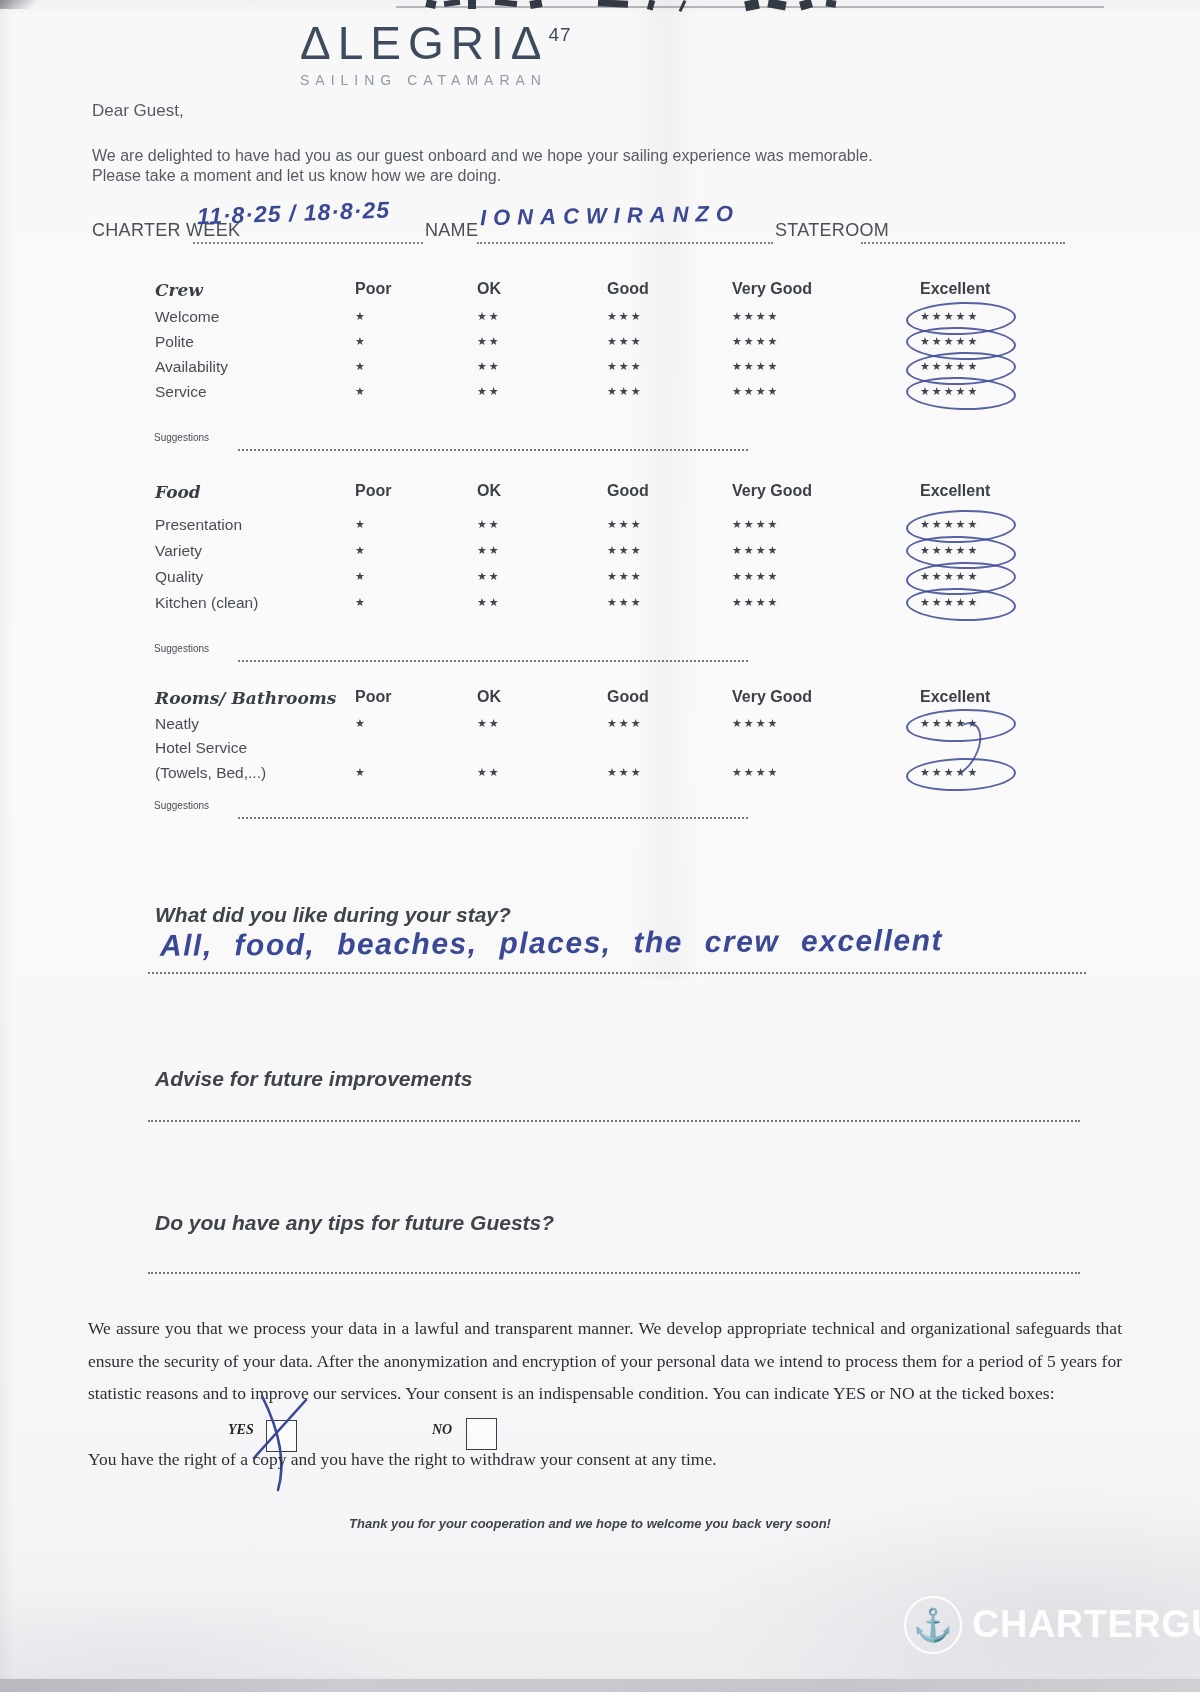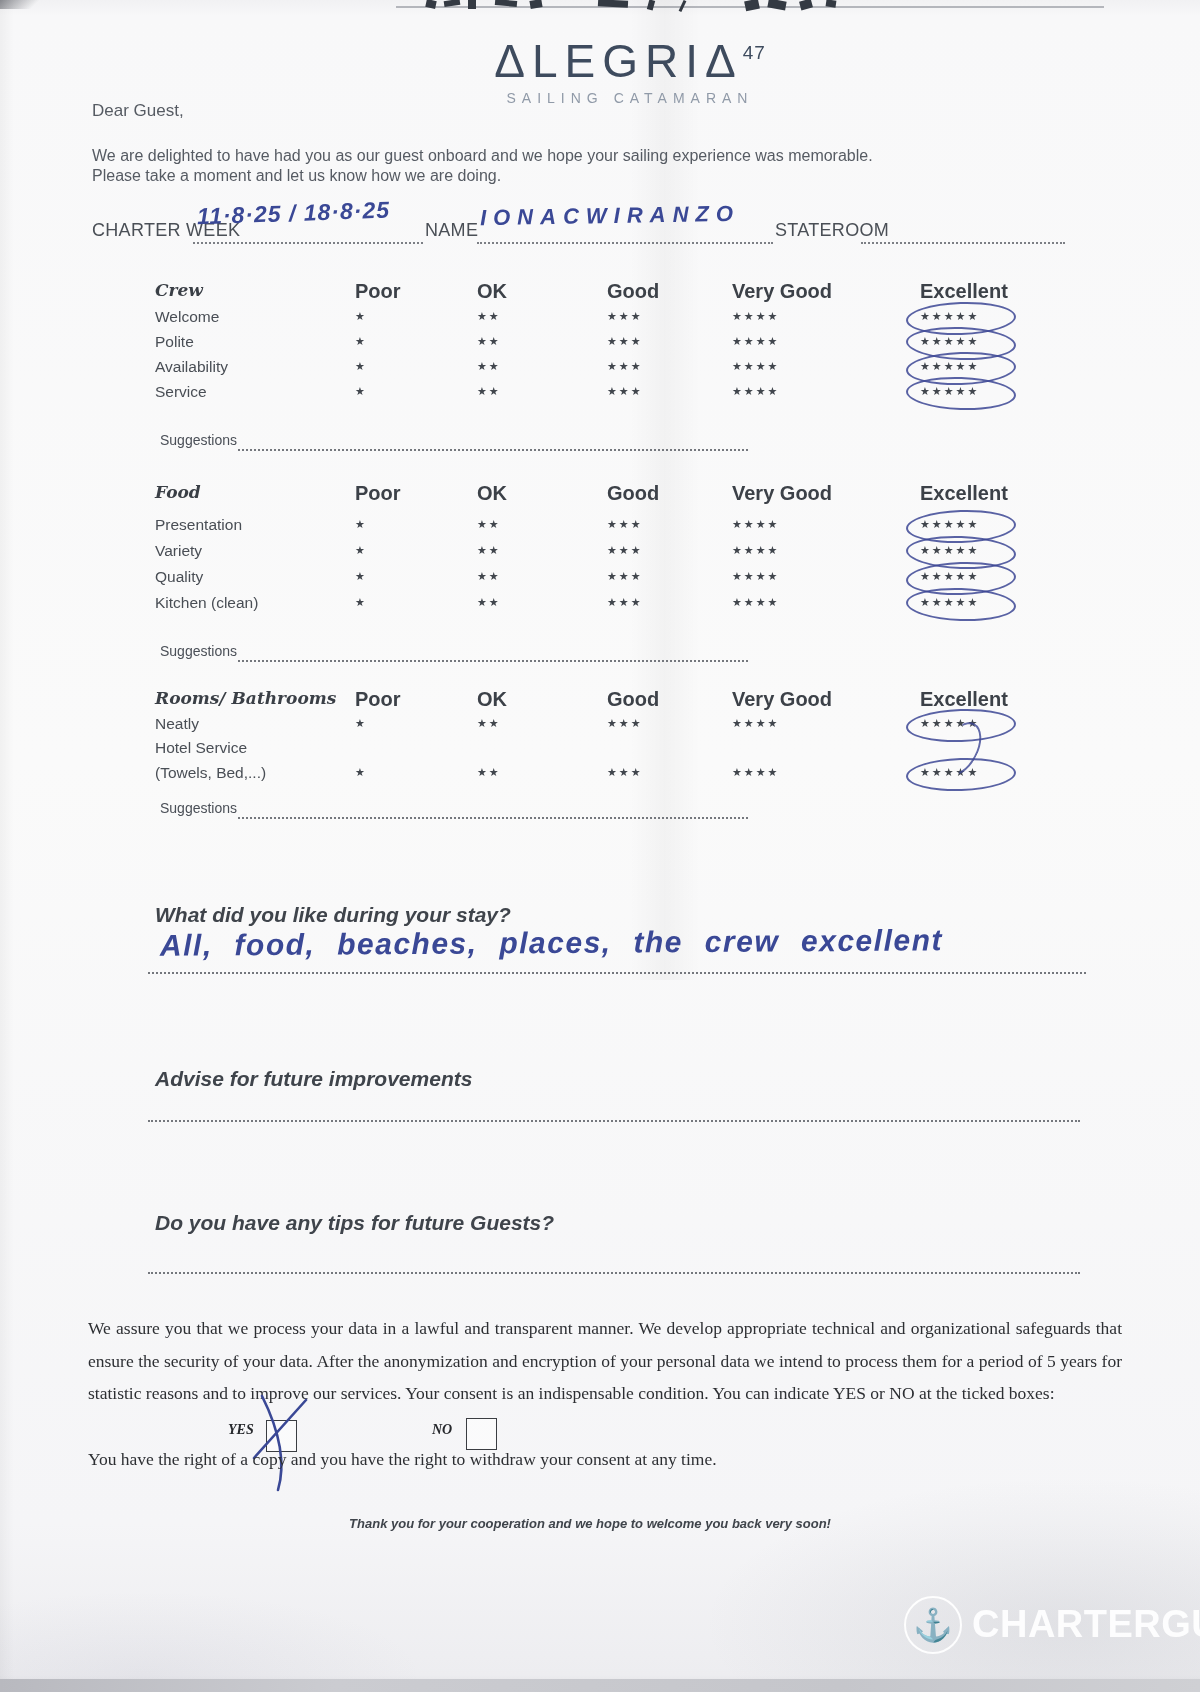--- a/index.html
+++ b/index.html
@@ -13,45 +13,45 @@
   .crease{position:absolute;top:0;left:630px;width:70px;height:980px;
     background:linear-gradient(90deg,transparent,rgba(0,0,0,0.03),transparent);}
   .bottom-band{position:absolute;left:0;top:1679px;width:1200px;height:13px;
     background:linear-gradient(90deg,#b8b9bf,#cbccd1 28%,#c5c6cb 70%,#cfd0d4);}
   .corner-tl{position:absolute;left:0;top:0;width:44px;height:9px;
     background:linear-gradient(135deg,rgba(55,58,66,0.55),transparent 75%);}
   
   .topline{position:absolute;background:#b4b6bc;height:2px;}
   .mark{position:absolute;background:#343a43;top:0;}
   
-  .logo{position:absolute;left:300px;top:34px;width:660px;text-align:center;}
+  .logo{position:absolute;left:300px;top:16px;width:660px;text-align:left;}
   .logo .brand{font-size:46px;letter-spacing:7px;color:#3e4b5e;font-weight:400;}
   .logo .model{font-size:19px;color:#3e4b5e;vertical-align:18px;letter-spacing:1px;}
   .logo .tagline{margin-top:2px;font-size:14px;letter-spacing:6px;color:#909aa8;}
   
   .greeting{position:absolute;left:92px;top:101px;font-size:17px;color:#565b63;}
   .intro{position:absolute;left:92px;top:146px;font-size:16px;line-height:20px;color:#565b63;}
   
   .flabel{position:absolute;font-size:18px;color:#4a4f56;letter-spacing:0.3px;}
   .dotted{position:absolute;border-bottom:2px dotted #7c7f85;height:1px;}
   .dotline{position:absolute;border-bottom:2px dotted #74777d;height:1px;}
   .ink{font-style:italic;color:#3a4896;white-space:nowrap;}
   .ink-dates{position:absolute;left:197px;top:200px;font-size:23px;letter-spacing:1px;transform:rotate(-2deg);font-weight:600;}
   .ink-name{position:absolute;left:480px;top:203px;font-size:22px;letter-spacing:7px;font-weight:600;transform:rotate(-1deg);}
   .ink-answer{position:absolute;left:160px;top:926px;font-size:30px;letter-spacing:1.5px;word-spacing:12px;font-weight:600;transform:rotate(-0.4deg);}
   
   .rate-section{position:absolute;left:150px;width:880px;}
   .sec-title{position:absolute;left:5px;font-family:"DejaVu Serif",serif;font-style:italic;font-weight:700;font-size:17px;color:#3a3f46;white-space:nowrap;}
-  .colhead{position:absolute;font-size:20px;font-weight:700;color:#3c4148;white-space:nowrap;}
+  .colhead{position:absolute;font-size:16px;font-weight:700;color:#3c4148;white-space:nowrap;}
   .rowlabel{position:absolute;left:5px;font-size:15.5px;color:#494e55;white-space:nowrap;}
   .stars{position:absolute;font-size:11px;letter-spacing:2px;color:#41464d;white-space:nowrap;}
   .circ{position:absolute;width:106px;height:29px;border:2.5px solid rgba(60,70,148,0.85);border-radius:50%;}
   .circ-link{position:absolute;width:54px;height:30px;border:2.5px solid transparent;
     border-left-color:rgba(60,70,148,0.8);border-top-color:rgba(60,70,148,0.8);border-radius:50%;transform:rotate(118deg);}
-  .sugg-label{position:absolute;left:10px;font-size:14px;color:#4a4f57;}
+  .sugg-label{position:absolute;left:4px;font-size:10px;color:#4a4f57;}
   
   .question{position:absolute;left:155px;font-size:21px;font-style:italic;font-weight:700;color:#3f444b;}
   
   .consent{position:absolute;left:88px;top:1312px;width:1034px;font-family:"Liberation Serif",serif;
     font-size:17.5px;line-height:32.5px;color:#2d2f33;text-align:justify;}
   .yn-label{position:absolute;font-family:"Liberation Serif",serif;font-style:italic;font-weight:700;font-size:14px;color:#26282c;}
   .checkbox{position:absolute;width:29px;height:30px;border:1.6px solid #3a3d42;background:rgba(255,255,255,0.5);}
   .rights{position:absolute;left:88px;top:1449px;font-family:"Liberation Serif",serif;font-size:17.5px;color:#2d2f33;}
   .closing{position:absolute;left:150px;top:1516px;width:880px;text-align:center;
     font-size:13px;font-style:italic;font-weight:700;color:#3f444b;}

